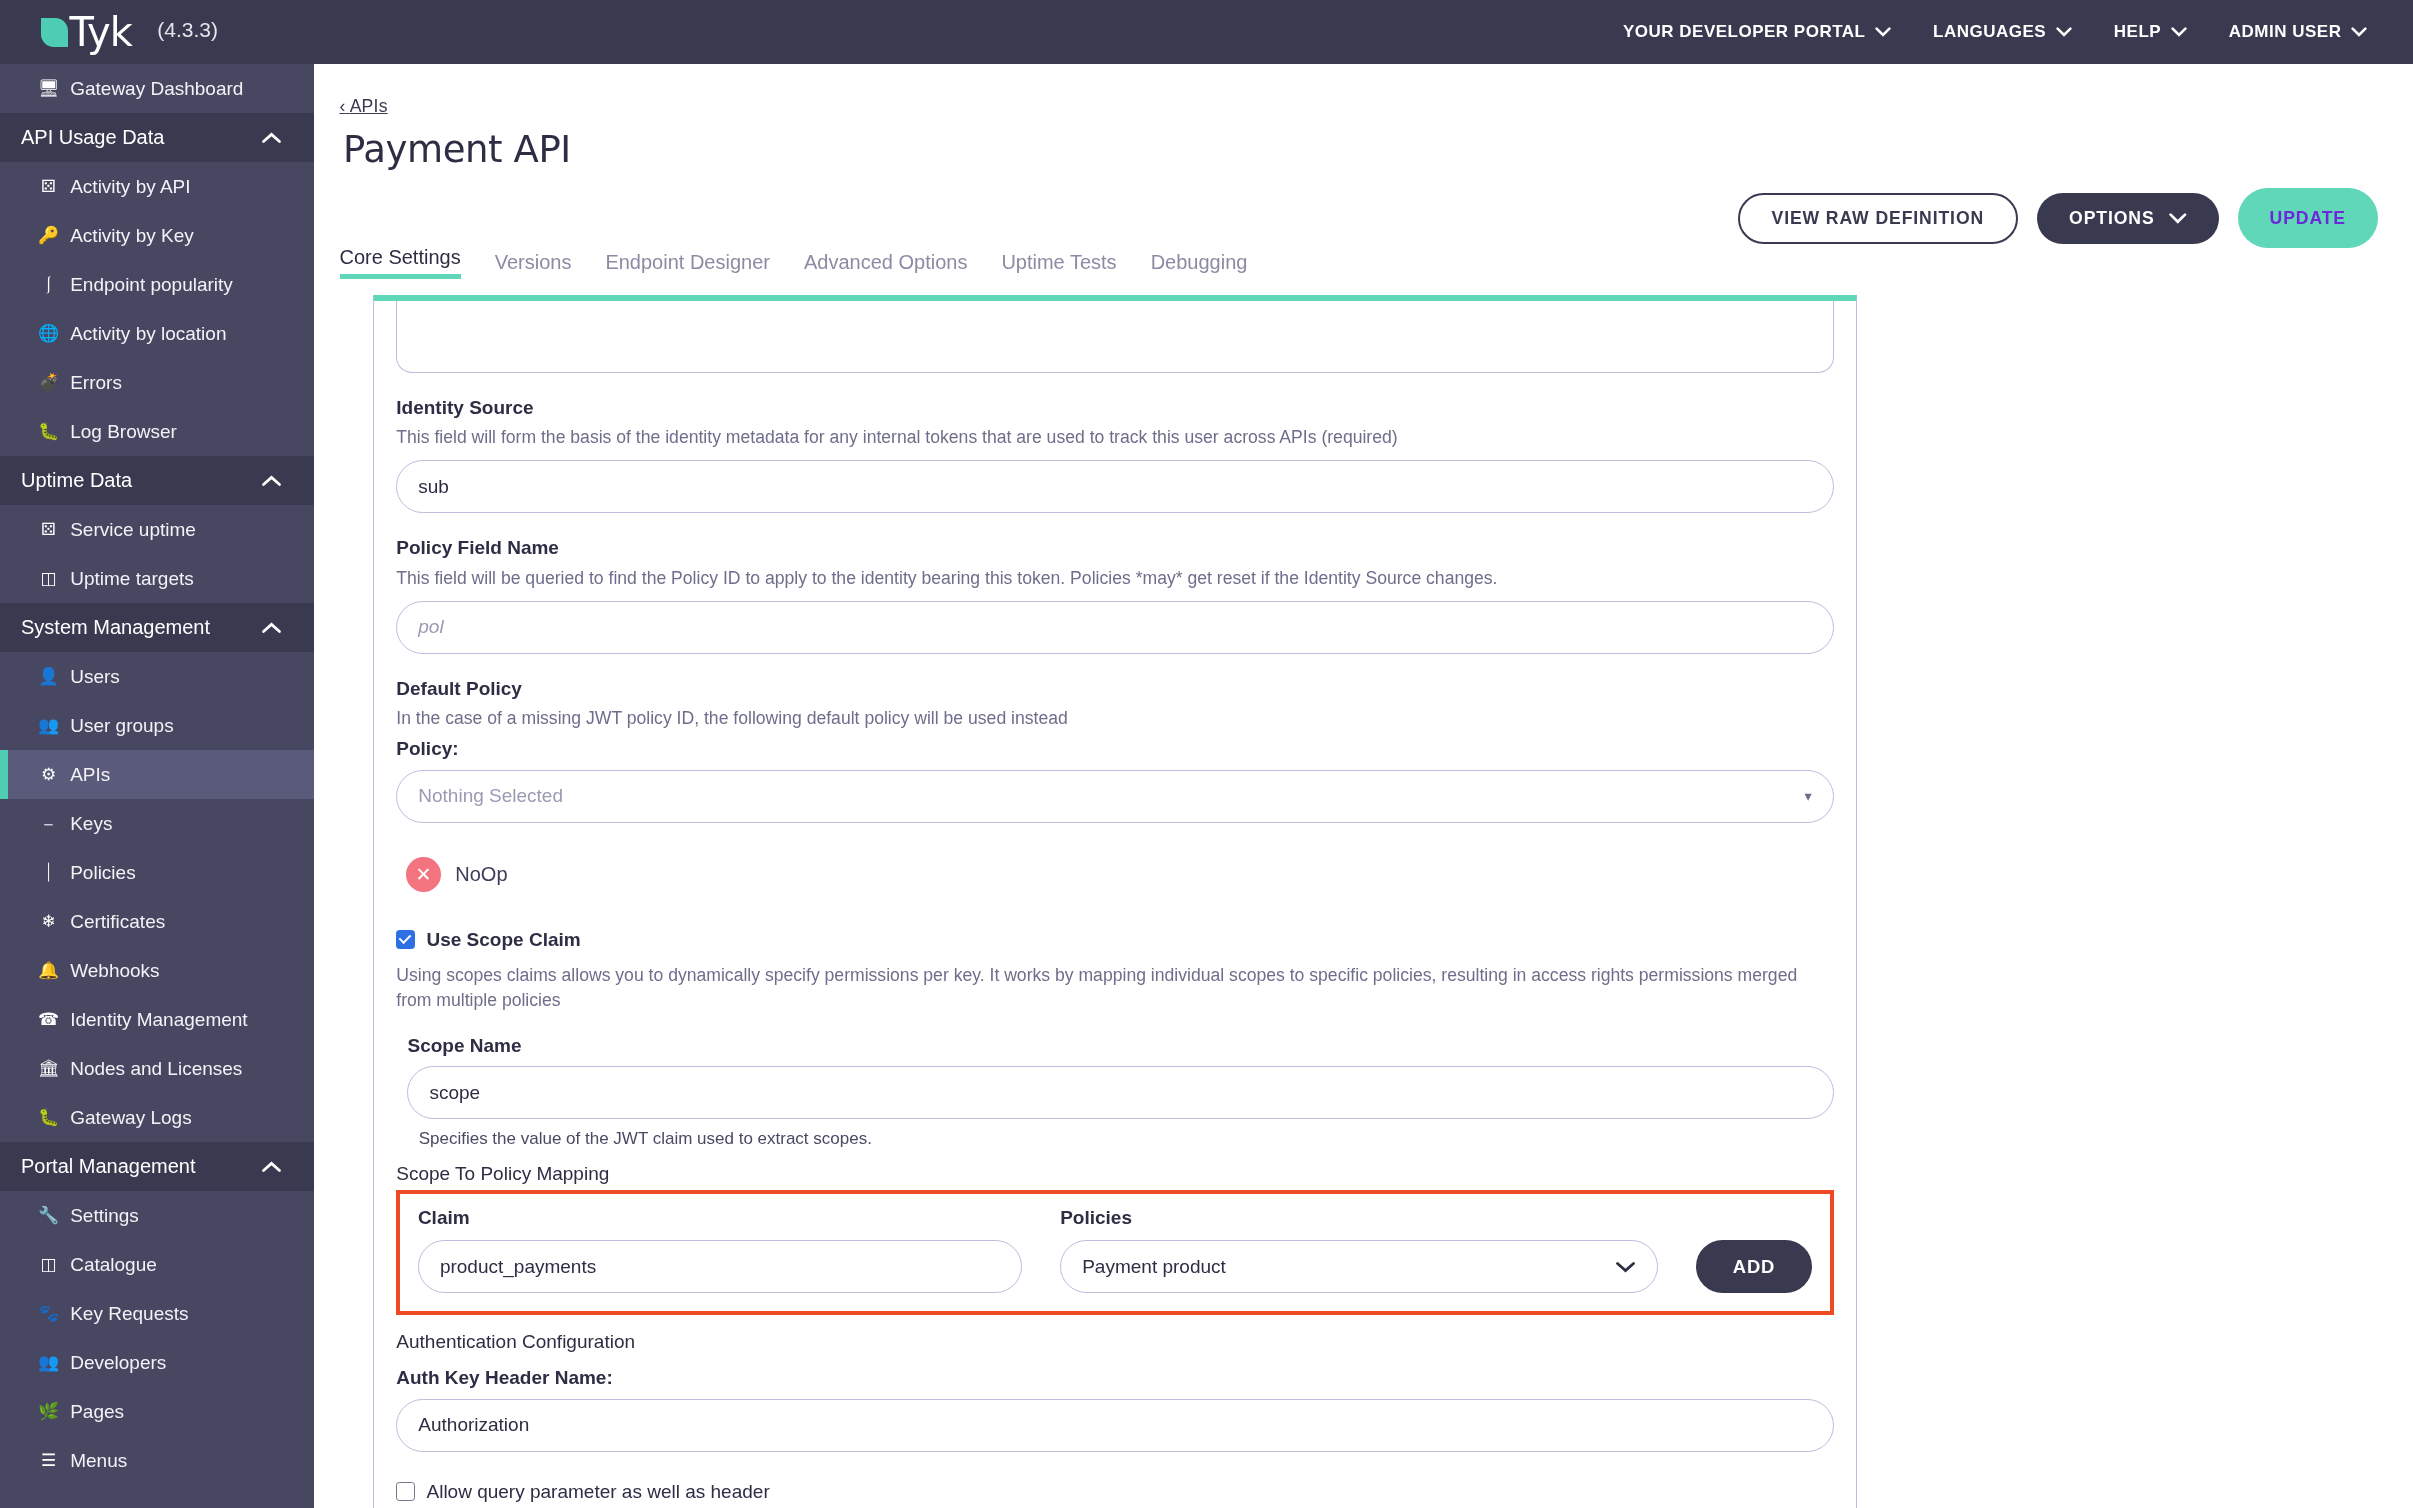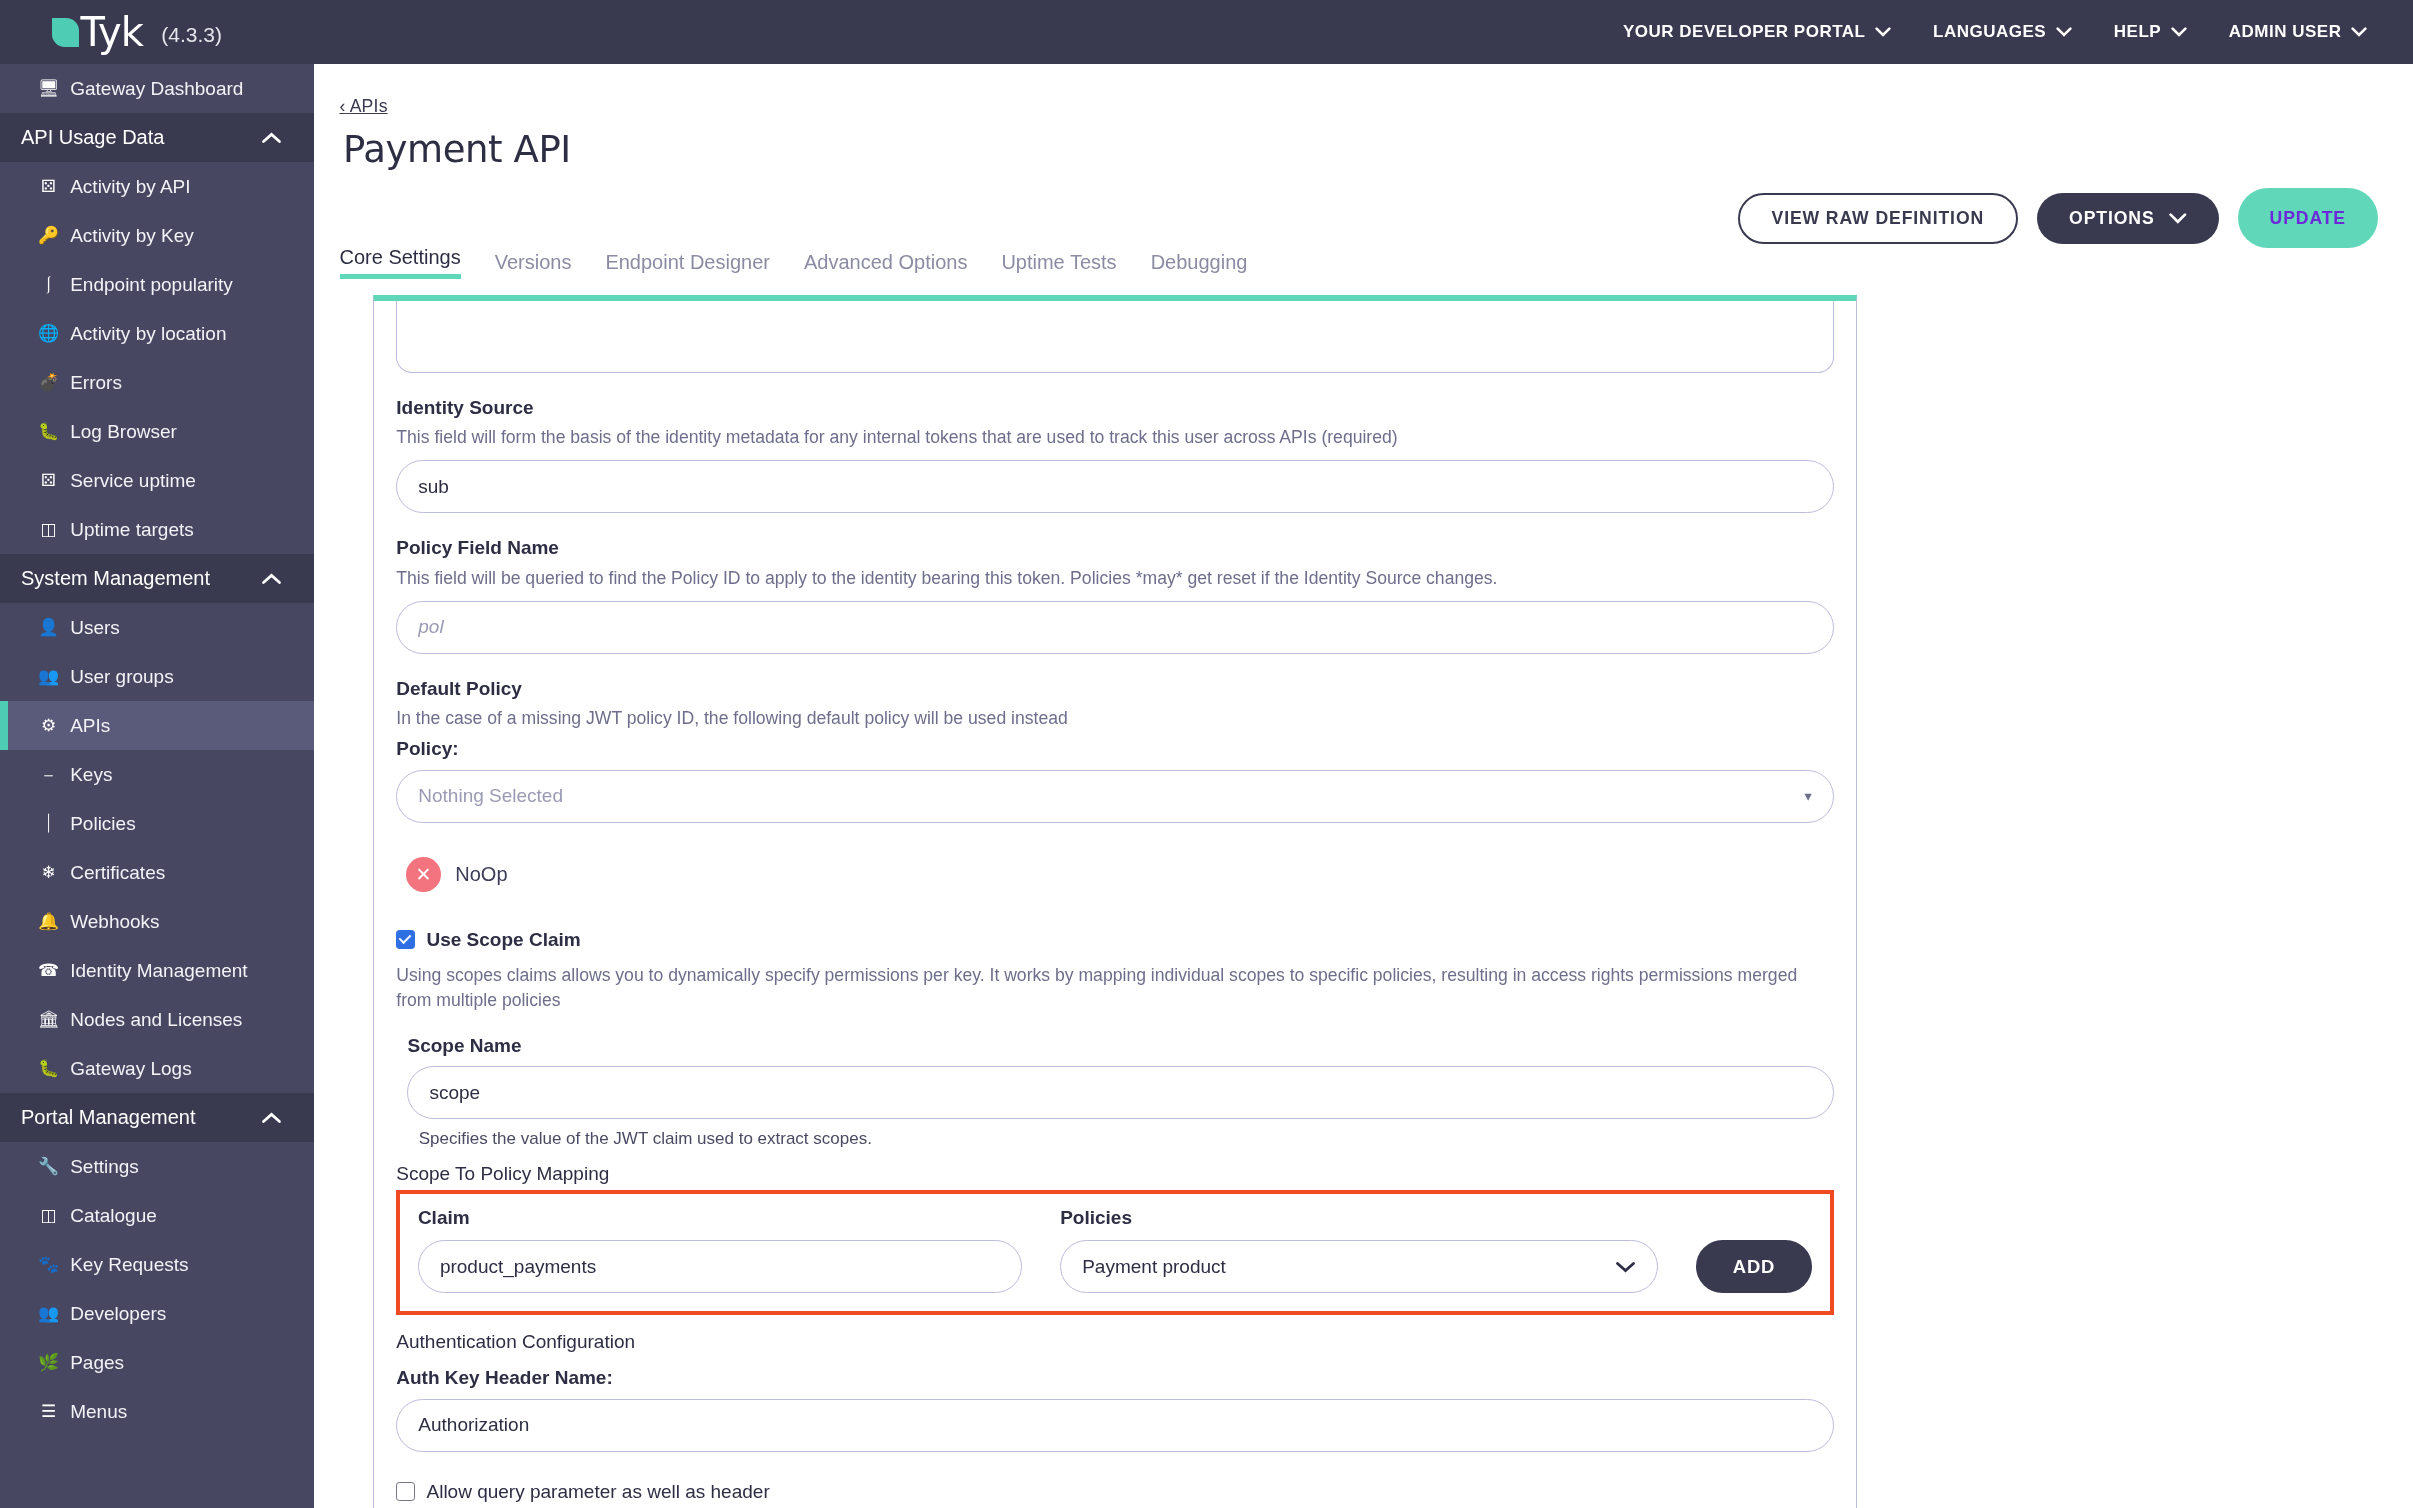--- a/index.html
+++ b/index.html
@@ -13,22 +13,22 @@
   }
 
   
   .topbar {
     position: absolute; top: 0; left: 0;
     width: 2413px; height: 64px;
     background: #393950;
     display: flex; align-items: center;
   }
   .brand {
-    display: flex; align-items: flex-end;
-    margin-left: 52px; gap: 18px;
+    display: flex; align-items: flex-start;
+    margin-left: 41px; gap: 25px;
   }
   .logo-wrap { display: flex; align-items: flex-end; gap: 1.6px; }
   .logo-leaf {
     width: 27px; height: 29px;
     background: #4ecdb4;
     border-radius: 0 12.8px 0 12.8px;
   }
   .logo-text {
     font-size: 40px; font-weight: 400; color: #ffffff;
     letter-spacing: -0.8px; line-height: 29px;
@@ -318,20 +318,26 @@
   </div>
   <div class="side-link">
     <span class="ico">💣</span>
     <span>Errors</span>
   </div>
   <div class="side-link">
     <span class="ico">🐛</span>
     <span>Log Browser</span>
   </div>
 
+  <div class="side-group">
+    <span class="gtitle">Uptime Data</span>
+    <span><svg width="21" height="12" viewBox="0 0 26 15">
+          <path d="M3 12 L13 3 L23 12" stroke="#fff" stroke-width="3.4" fill="none" stroke-linecap="round"></path>
+        </svg></span>
+  </div>
   <div class="side-link">
     <span class="ico">⚄</span>
     <span>Service uptime</span>
   </div>
   <div class="side-link">
     <span class="ico">◫</span>
     <span>Uptime targets</span>
   </div>
 
   <div class="side-group">

